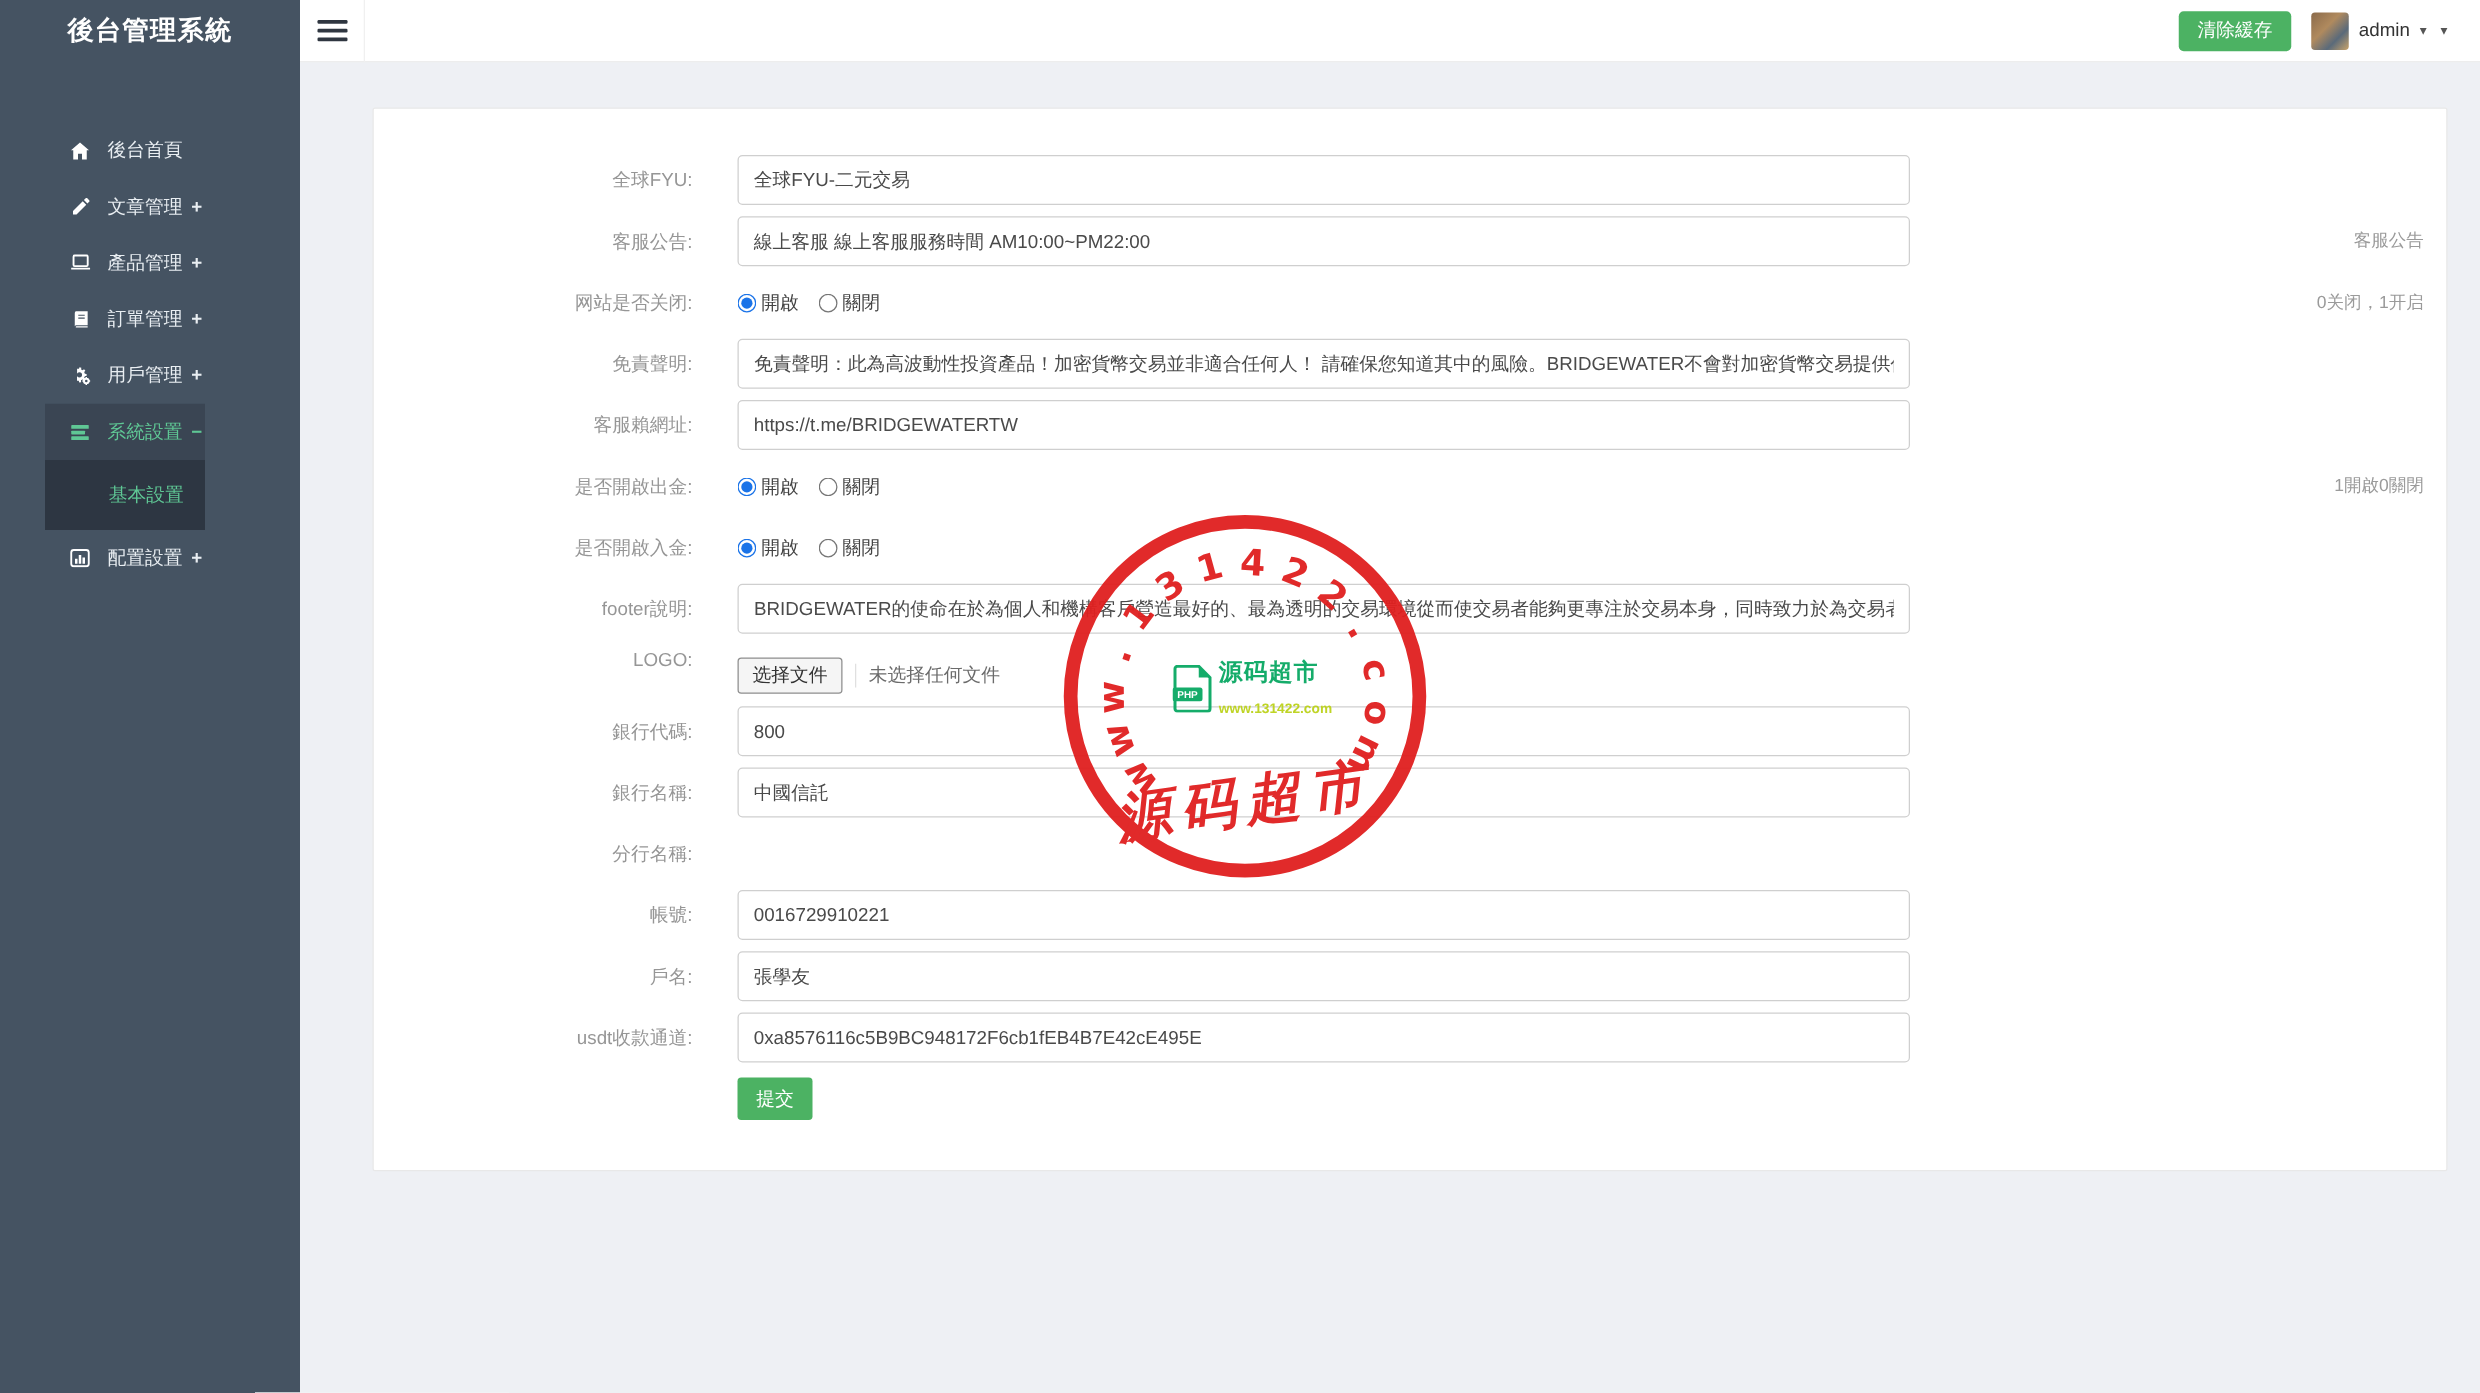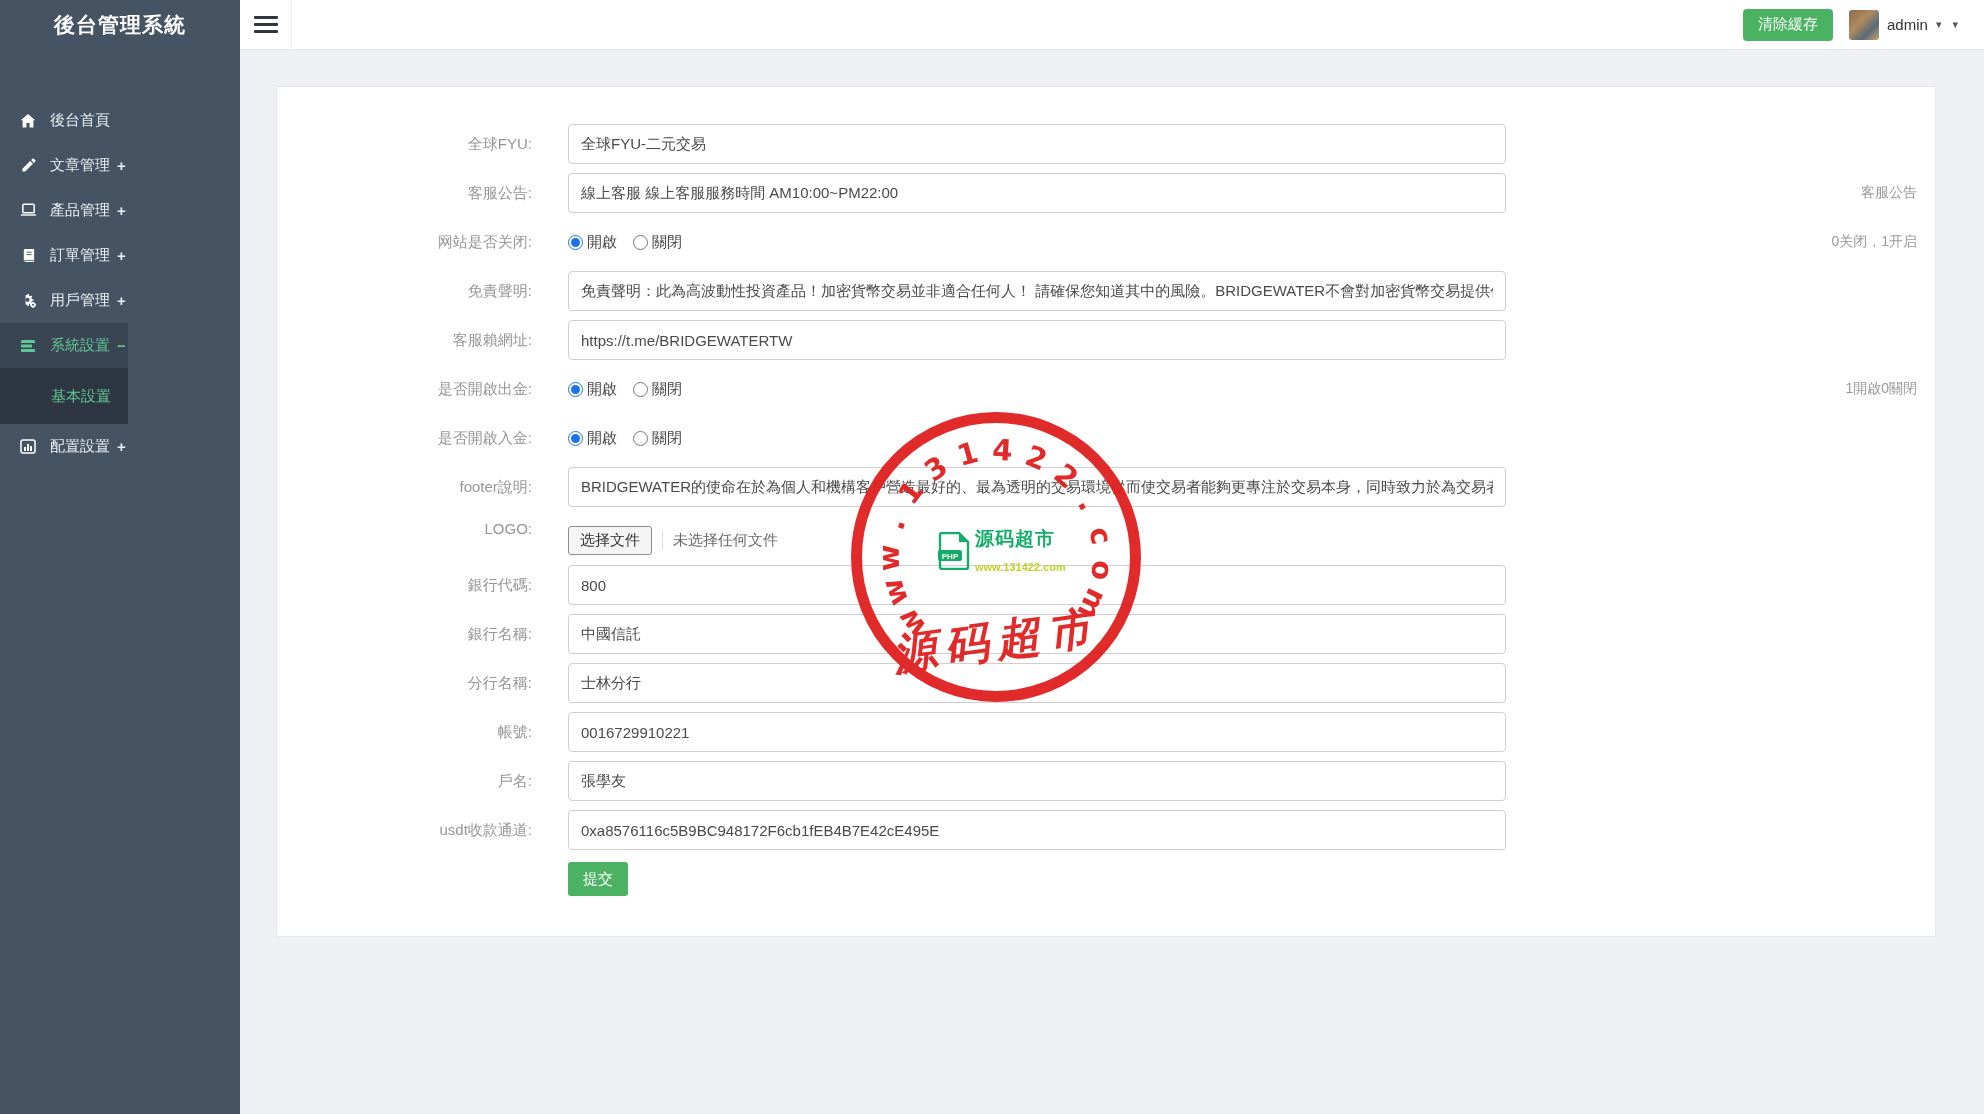--- a/index.html
+++ b/index.html
@@ -2,42 +2,42 @@
 <html><head>
 <meta charset="utf-8">
 <style>
   * { margin:0; padding:0; box-sizing:border-box; }
   html,body { width:1984px; height:1114px; overflow:hidden; font-family:"Liberation Sans","DejaVu Sans",sans-serif; background:#eef0f4; }
   .app { display:flex; width:1984px; height:1114px; }
 
   
   .sidebar { width:240px; background:#455362; color:#e9eef2; flex:none; height:1114px; }
   .sidebar-title { height:50px; line-height:50px; text-align:center; color:#fff; font-size:21px; font-weight:bold; letter-spacing:1px; }
-  .nav { margin-top:48px; }
+  .nav { margin-top:48px;margin-left:36px; }
   .nav-item { display:flex; align-items:center; height:45px; padding-left:19px; font-size:15px; color:#e9eef2; cursor:pointer; width:128px; }
   .nav-item .nicon { width:18px; height:16px; margin-right:13px; flex:none; color:#fff; display:flex; align-items:center; justify-content:center; }
   .nav-item .plus { margin-left:7px; font-weight:bold; }
   .nav-item.active { background:#3a4553; color:#5fc795; }
   .nav-item.active .nicon { color:#5fc795; }
   .nav-sub { background:#2d3642; width:128px; height:56px; display:flex; align-items:center; padding-left:51px; font-size:15px; color:#5fc795; cursor:pointer; }
 
   
   .main { flex:1; display:flex; flex-direction:column; }
   .topbar { height:50px; background:#fff; border-bottom:1px solid #e8e8e8; display:flex; align-items:center; }
   .burger-btn { width:52px; height:50px; border-right:1px solid #f0f0f0; display:flex; flex-direction:column; justify-content:center; align-items:center; gap:4px; cursor:pointer; }
   .burger-btn span { display:block; width:24px; height:3px; background:#2f3640; border-radius:1px; }
   .topbar-right { margin-left:auto; display:flex; align-items:center; padding-right:22px; gap:16px; }
   .clear-cache { background:#4cb263; color:#fff; border:none; border-radius:4px; height:32px; padding:0 15px; font-size:15px; cursor:pointer; font-family:inherit; }
   .user-box { display:flex; align-items:center; gap:8px; cursor:pointer; }
   .avatar { width:30px; height:30px; border-radius:3px; background:linear-gradient(135deg,#8a6a4a 0%,#b08a5e 40%,#5a6a7a 70%,#caa46a 100%); }
   .user-name { font-size:15px; color:#333; }
   .caret { font-size:11px; color:#555; letter-spacing:4px; }
 
   .content { flex:1; background:#eef0f4; position:relative; }
-  .panel { position:absolute; left:36px; top:36px; width:1660px; background:#fff; border:1px solid #e8e8e8; border-radius:2px; padding:37px 18px 28px 0; }
+  .panel { position:absolute; left:58px; top:36px; width:1660px; background:#fff; border:1px solid #e8e8e8; border-radius:2px; padding:37px 18px 28px 0; }
 
   .frow { display:flex; align-items:center; min-height:40px; margin-bottom:9px; }
   .frow.top-align { align-items:flex-start; }
   .flabel { width:255px; flex:none; text-align:right; font-size:15px; color:#969696; padding-top:0; }
   .frow.top-align .flabel { padding-top:4px; }
   .fcontrol { margin-left:36px; width:938px; flex:none; }
   .fhelp { flex:1; text-align:right; font-size:14px; color:#9a9a9a; padding-right:0px; }
   .tinput { width:938px; height:40px; border:1px solid #cfcfcf; border-radius:4px; padding:0 12px; font-size:15px; color:#4a4a4a; font-family:inherit; background:#fff; white-space:nowrap; overflow:hidden; }
   .radio-group { display:flex; align-items:center; gap:4px; font-size:15px; color:#444; }
   .radio-group label { display:flex; align-items:center; gap:4px; margin-right:12px; cursor:pointer; }
@@ -288,21 +288,20 @@
           <div class="fcontrol"><input class="tinput" type="text" value="800" style=""></div>
           <div class="fhelp"></div>
         </div>
         <div class="frow">
           <div class="flabel">銀行名稱:</div>
           <div class="fcontrol"><input class="tinput" type="text" value="中國信託" style=""></div>
           <div class="fhelp"></div>
         </div>
         <div class="frow">
           <div class="flabel">分行名稱:</div>
-          <div class="fcontrol"><input class="tinput" type="text" value="士林分行" style=""></div>
           <div class="fhelp"></div>
         </div>
         <div class="frow">
           <div class="flabel">帳號:</div>
           <div class="fcontrol"><input class="tinput" type="text" value="0016729910221" style=""></div>
           <div class="fhelp"></div>
         </div>
         <div class="frow">
           <div class="flabel">戶名:</div>
           <div class="fcontrol"><input class="tinput" type="text" value="張學友" style=""></div>

